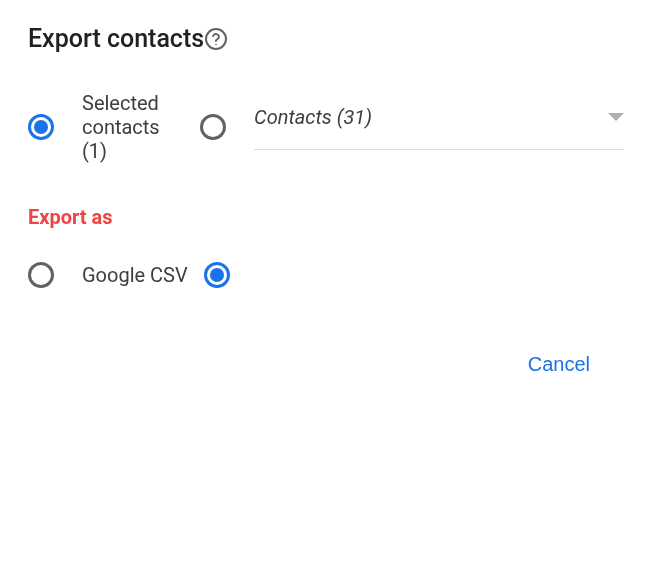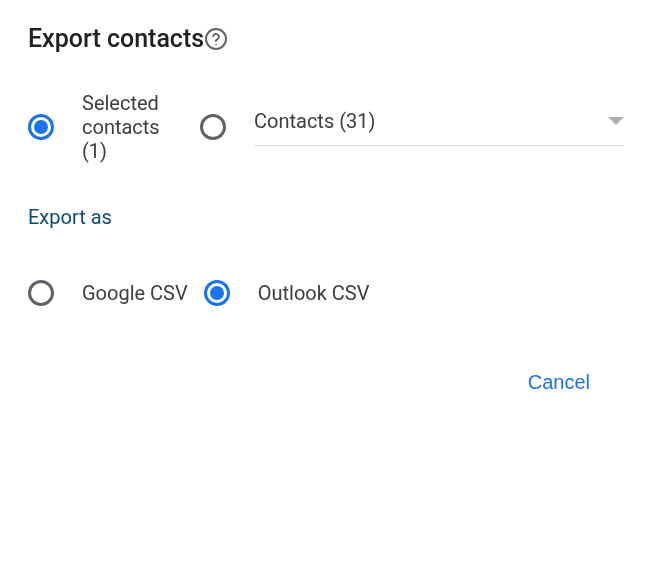--- a/index.html
+++ b/index.html
@@ -72,40 +72,41 @@
     display: flex;
     align-items: center;
     flex: 1;
     gap: 0;
   }
   .dropdown {
     display: flex;
     align-items: center;
     justify-content: space-between;
     width: 370px;
-    padding-bottom: 12px;
+    padding-bottom: 20px;
     border-bottom: 1px solid #dadce0;
+    font-style: italic;
   }
   .dropdown-label {
     font-size: 20px;
     color: #3c4043;
   }
   .dropdown-caret {
     width: 0;
     height: 0;
     border-left: 8px solid transparent;
     border-right: 8px solid transparent;
     border-top: 8px solid #b0b0b0;
   }
   .section-label {
     font-size: 20px;
-    font-weight: 400;
-    color: #0c4a6e;
+    font-weight: 700;
+    color: #ef4444;
     margin-top: 42px;
-    margin-bottom: 36px;
+    margin-bottom: 18px;
   }
   .format-group .radio-row {
     min-height: 56px;
     justify-content: center;
   }
   .actions {
     display: flex;
     justify-content: flex-end;
     margin-top: 42px;
     padding-right: 30px;
@@ -156,19 +157,18 @@
 
 <div class="radio-group format-group">
   <div class="radio-row">
     <div class="radio"></div>
     <span class="radio-label">Google CSV</span>
   </div>
   <div class="radio-row">
     <div class="radio selected">
         <div class="radio-dot"></div>
       </div>
-    <span class="radio-label">Outlook CSV</span>
   </div>
 </div>
 
 <div class="actions">
   <button class="btn">Cancel</button>
 </div>
 
 </body></html>

